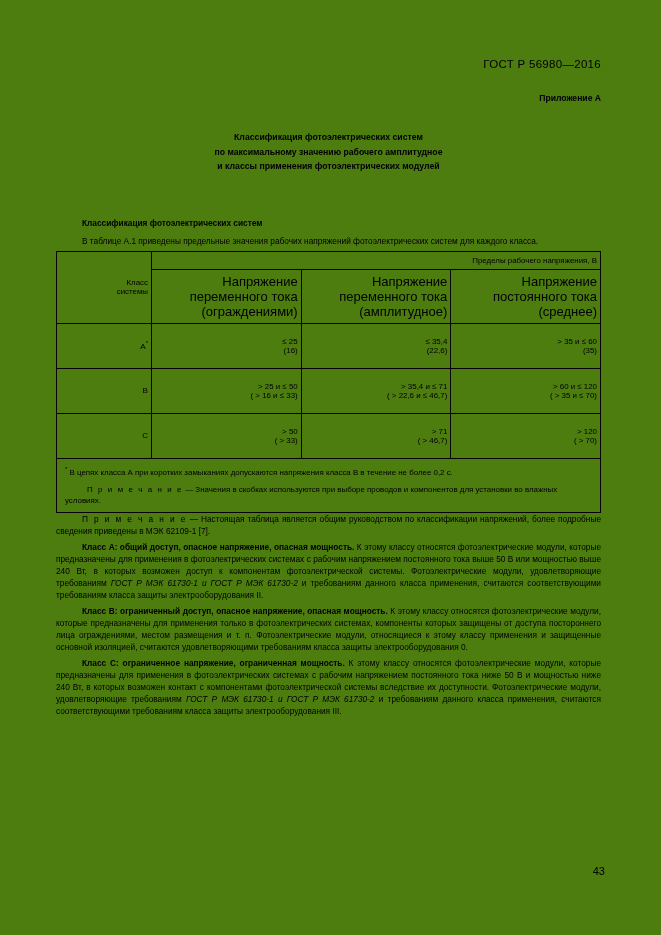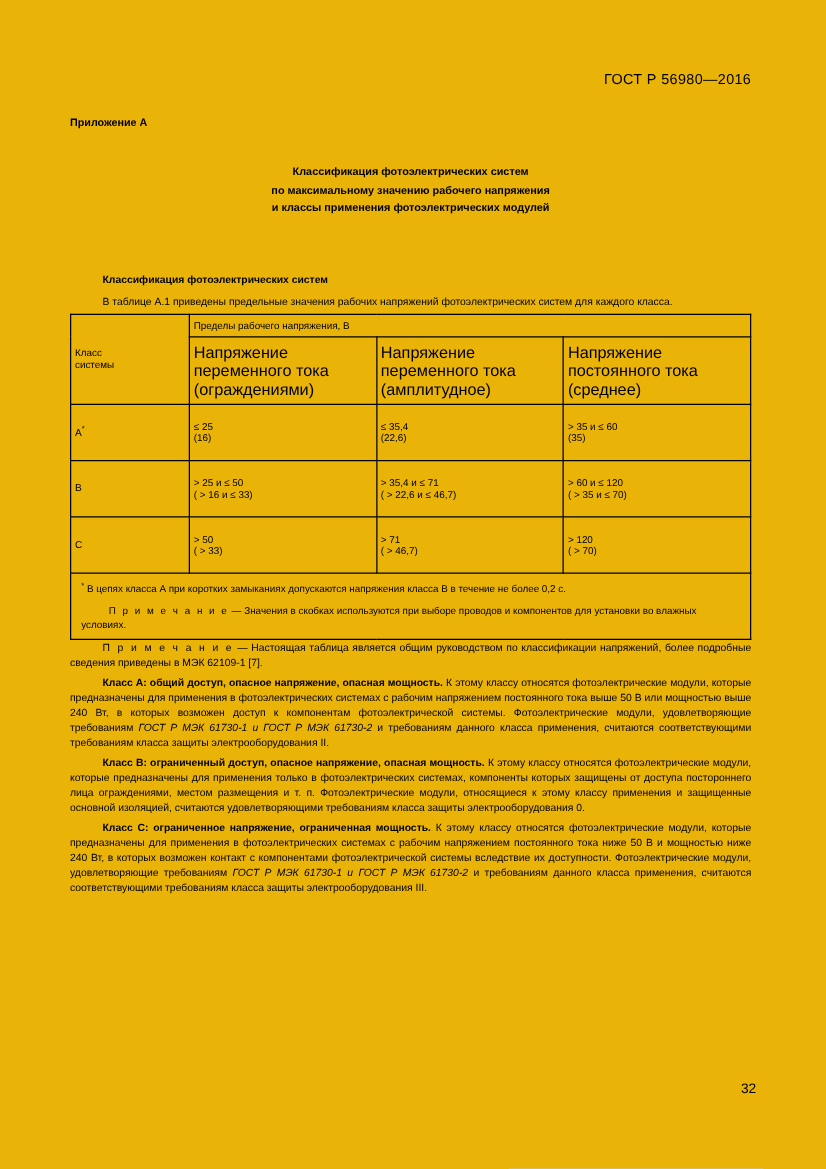--- a/index.html
+++ b/index.html
@@ -7,40 +7,40 @@
     padding: 0;
     background: #c8c8c8;
   }
   body {
     font-family: "Liberation Serif", serif;
   }
   .page {
     position: relative;
     width: 661px;
     height: 935px;
-    background: #eab308;
+    background: #4d7c0f;
     margin: 0 auto;
     box-sizing: border-box;
     overflow: hidden;
   }
   .content {
     position: absolute;
     left: 56px;
     top: 58px;
     width: 545px;
   }
   .std-header {
     text-align: right;
     font-size: 11.5px;
     font-family: "Liberation Sans", sans-serif;
     letter-spacing: 0.3px;
     margin-bottom: 22px;
   }
   .annex-title {
-    text-align: left;
+    text-align: right;
     font-weight: bold;
     font-size: 8.6px;
     font-family: "Liberation Sans", sans-serif;
     line-height: 1.45;
     margin-bottom: 26px;
   }
   .main-title {
     text-align: center;
     font-weight: bold;
     font-size: 8.7px;
@@ -73,21 +73,21 @@
   }
   table.volt {
     border-collapse: collapse;
     width: 100%;
     font-size: 7.9px;
     font-family: "Liberation Sans", sans-serif;
     table-layout: fixed;
   }
   table.volt td, table.volt th {
     border: 1px solid #000;
-    text-align: left;
+    text-align: right;
     vertical-align: middle;
     padding: 4px 3px;
     font-weight: normal;
   }
   table.volt td.cls {
     width: 88px;
   }
   table.volt td.tall {
     height: 36px;
   }
@@ -136,21 +136,21 @@
   <div class="content">
 
     <div class="std-header">ГОСТ Р 56980—2016</div>
 
     <div class="annex-title">
       <div>Приложение А</div>
     </div>
 
     <div class="main-title">
       <div>Классификация фотоэлектрических систем</div>
-      <div>по максимальному значению рабочего напряжения</div>
+      <div>по максимальному значению рабочего амплитудное</div>
       <div>и классы применения фотоэлектрических модулей</div>
     </div>
 
     <div class="sect-head">Классификация фотоэлектрических систем</div>
     <p class="body-par">В таблице А.1 приведены предельные значения рабочих напряжений фотоэлектрических систем для каждого класса.</p>
 
 
     <table class="volt">
       <tbody>
         <tr>
@@ -257,14 +257,14 @@
     <p class="body-par">
       <b>Класс В: ограниченный доступ, опасное напряжение, опасная мощность.</b><span> К этому классу относятся фотоэлектрические модули, которые предназначены для применения только в фотоэлектрических системах, компоненты которых защищены от доступа постороннего лица ограждениями, местом размещения и т. п. Фотоэлектрические модули, относящиеся к этому классу применения и защищенные основной изоляцией, считаются удовлетворяющими требованиям класса защиты электрооборудования 0.</span>
     </p>
 
     <p class="body-par">
       <b>Класс С: ограниченное напряжение, ограниченная мощность.</b><span> К этому классу относятся фотоэлектрические модули, которые предназначены для применения в фотоэлектрических системах с рабочим напряжением постоянного тока ниже 50 В и мощностью ниже 240 Вт, в которых возможен контакт с компонентами фотоэлектрической системы вследствие их доступности. Фотоэлектрические модули, удовлетворяющие требованиям </span><span class="ital">ГОСТ Р МЭК 61730-1 и ГОСТ Р МЭК 61730-2</span><span> и требованиям данного класса применения, считаются соответствующими требованиям класса защиты электрооборудования III.</span>
     </p>
 
   </div>
 
-  <div class="page-num">32</div>
+  <div class="page-num">43</div>
 </div>
 
 </body></html>

